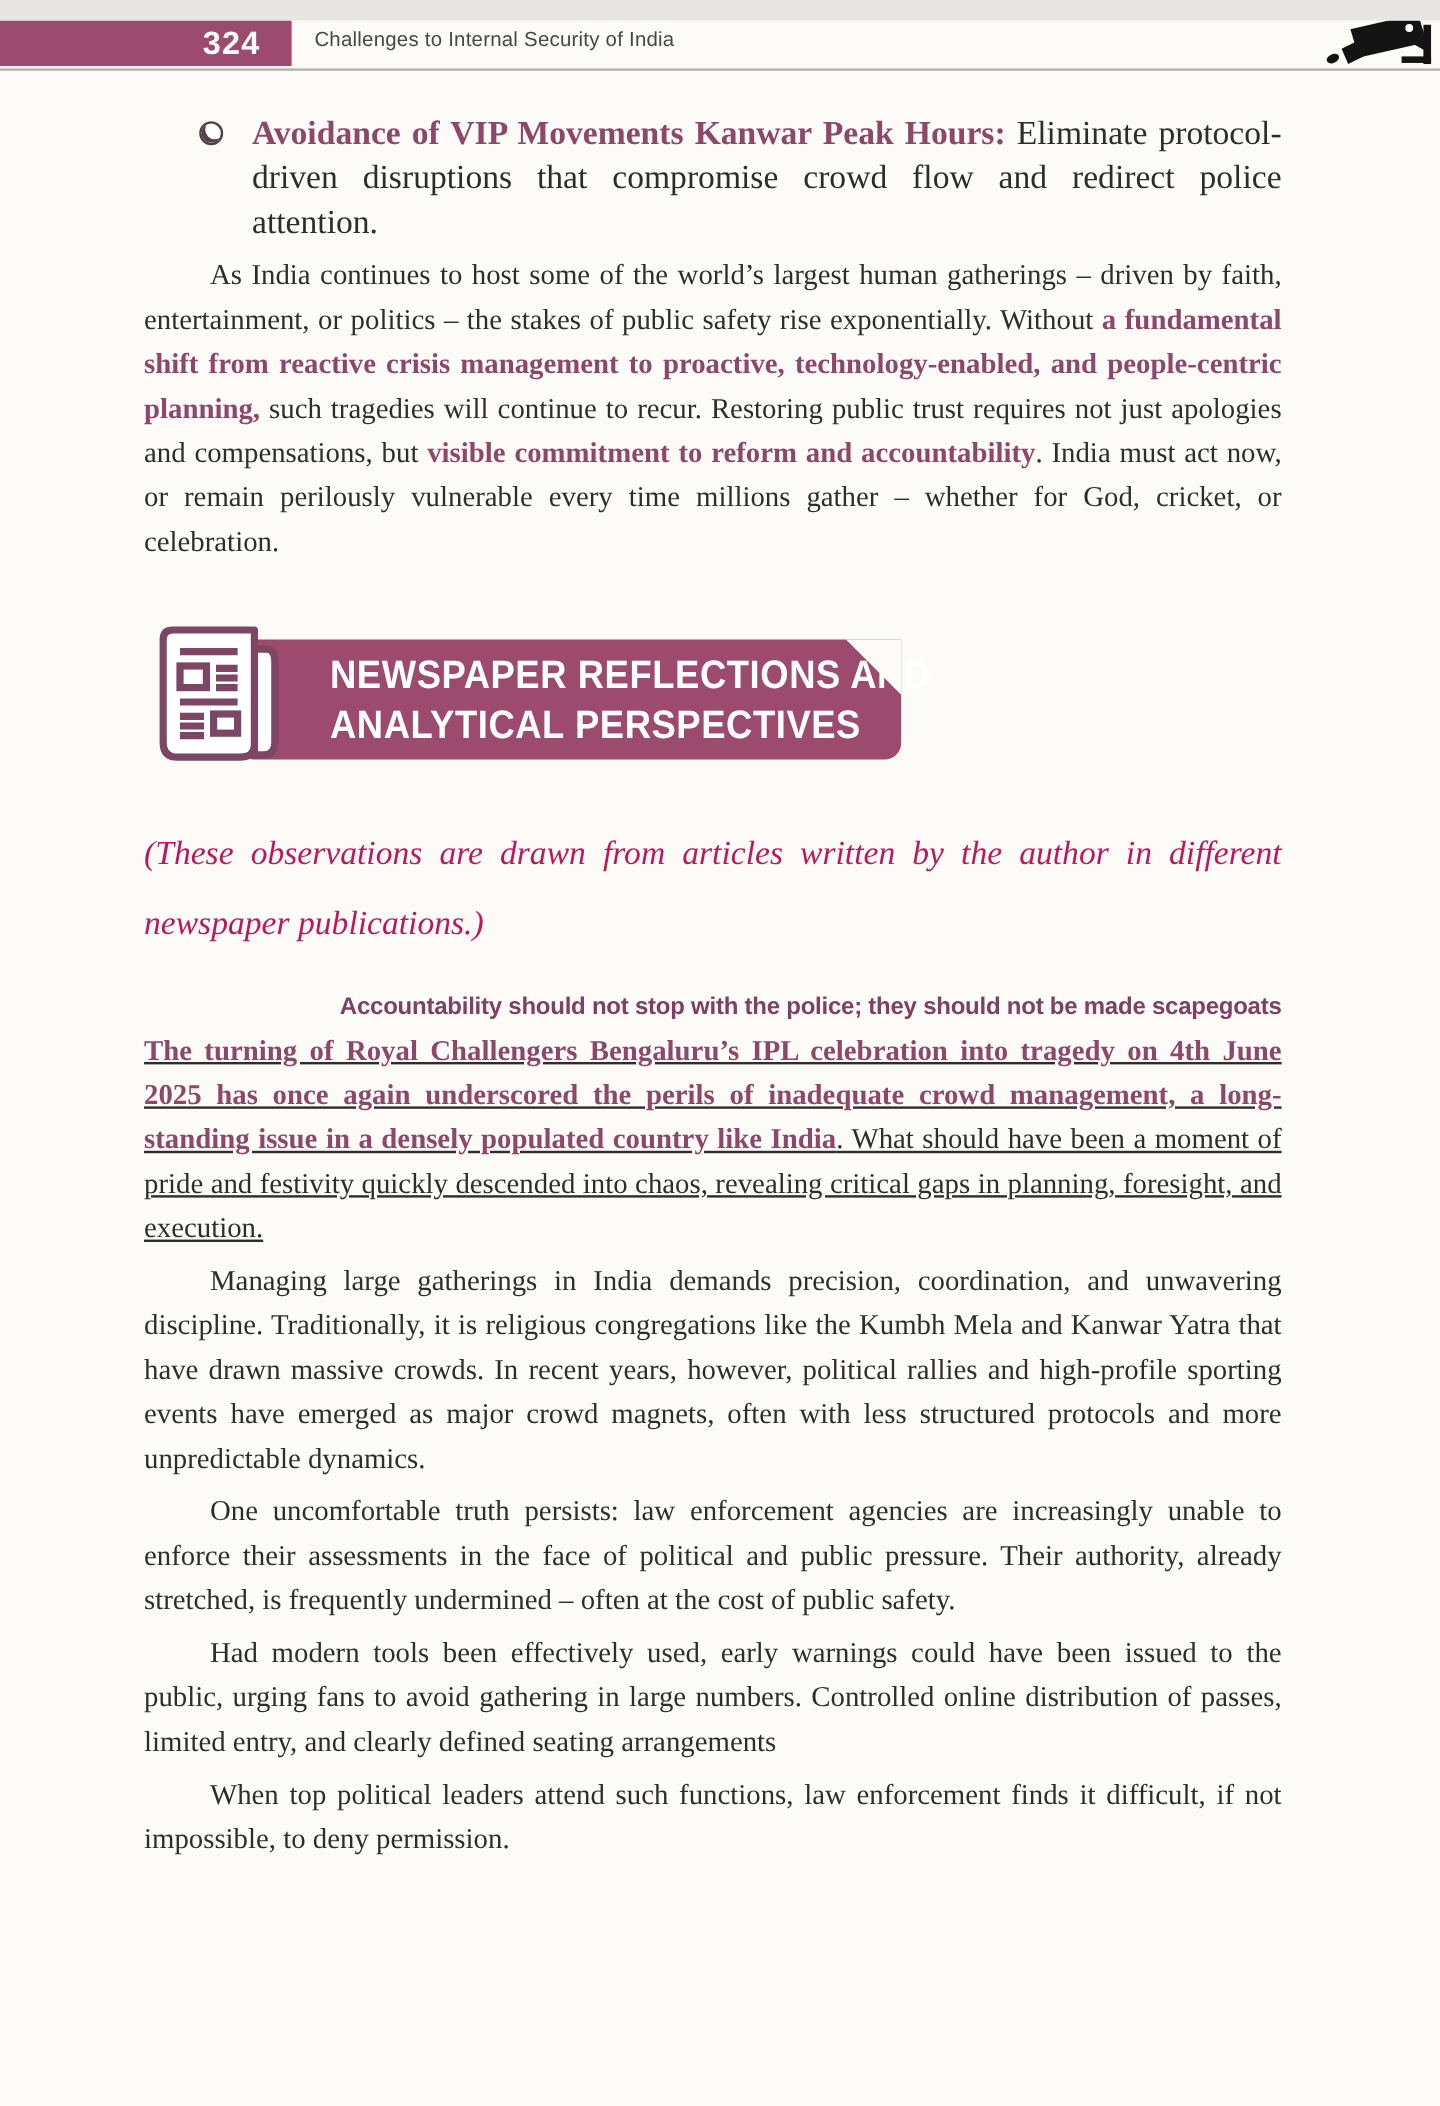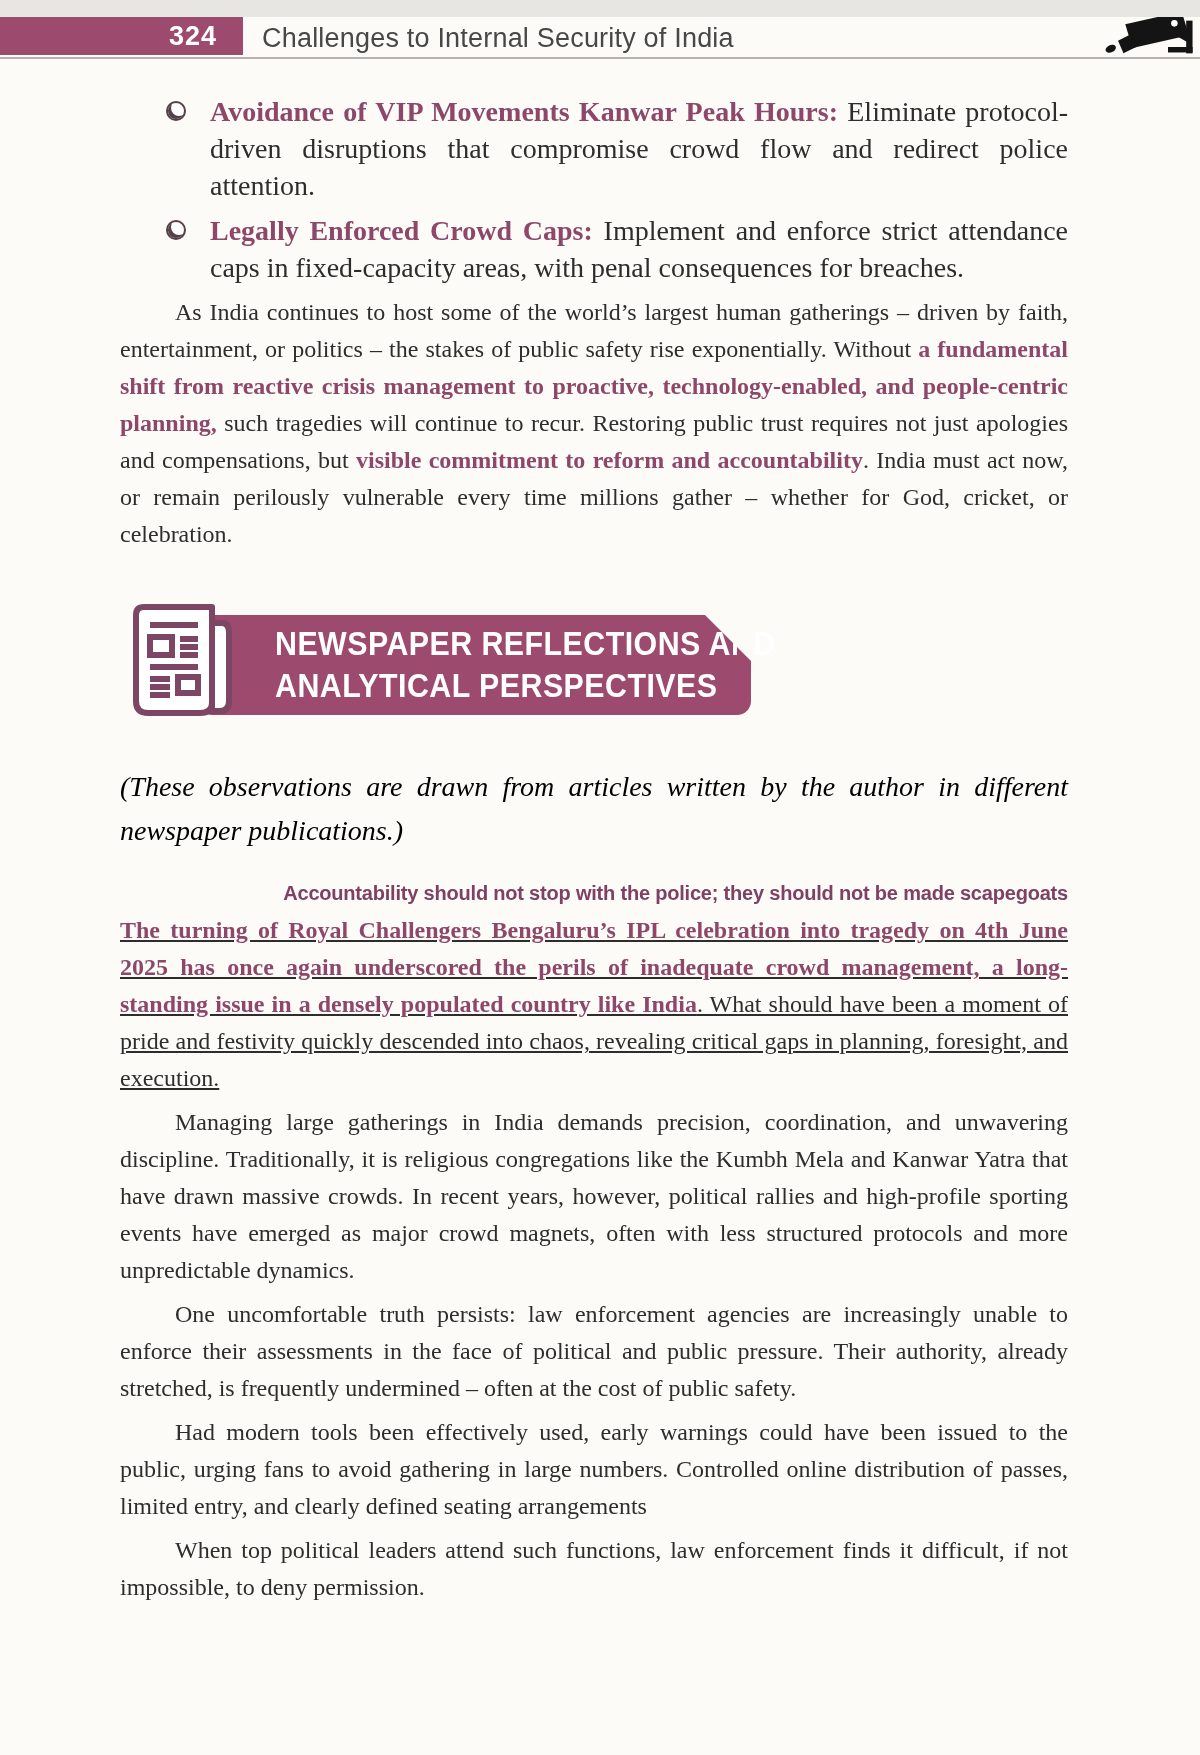--- a/index.html
+++ b/index.html
@@ -29,21 +29,21 @@
     display:flex;align-items:center;justify-content:flex-end;
     padding-right:26px;box-sizing:border-box;
   }
   .hdr-num{
     font-family:"Liberation Sans",sans-serif;
     font-weight:700;font-size:27px;color:#fff;letter-spacing:1px;
   }
   .hdr-title{
     position:absolute;left:262px;top:6px;
     font-family:"Liberation Sans",sans-serif;
-    font-size:27px;color:var(--header-title);letter-spacing:.2px;
+    font-size:17px;color:var(--header-title);letter-spacing:.2px;
   }
   .hdr-rule{position:absolute;left:0;top:40px;width:100%;height:2px;background:var(--rule);}
   .cam{position:absolute;top:0;right:2px;width:100px;height:50px;}
   
   .content{padding:0 132px 0 120px;}
   p.body{
     font-size:24px;line-height:37px;text-align:justify;margin:0 0 7px 0;
   }
   p.indent{text-indent:55px;}
   .mb{font-weight:700;color:var(--bold-text);}
@@ -74,22 +74,22 @@
     border-top:46px solid #fcfbf8;border-left:46px solid transparent;
   }
   .banner-line{
     font-family:"Liberation Sans",sans-serif;font-weight:700;
     font-size:33px;line-height:42px;color:#fff;letter-spacing:.5px;
     transform:scaleX(.92);transform-origin:left center;white-space:nowrap;
   }
   .news-icon{position:absolute;left:8px;top:-4px;width:108px;height:120px;}
   
   .note{
-    font-style:italic;font-size:28px;line-height:44px;text-align:justify;
-    color:#000000;margin:40px 0 0 0;
+    font-style:italic;font-size:28px;line-height:58px;text-align:justify;
+    color:#be185d;margin:40px 0 0 0;
   }
   .sans-heading{
     font-family:"Liberation Sans",sans-serif;font-weight:700;
     font-size:20px;line-height:37px;color:var(--heading-text);
     letter-spacing:-.2px;margin:22px 0 0 0;text-align:right;
   }
   .lead-para{margin-top:18px;text-decoration:underline;}
   .sliver{position:absolute;bottom:0;left:95px;right:0;height:7px;background:var(--sliver);opacity:.85;}
 </style>
 </head>
@@ -115,24 +115,20 @@
     </svg>
     <div class="hdr-rule"></div>
   </div>
 
   <div class="content">
 
     <ul class="bullets">
       <li>
         <span class="bullet-glyph"></span>
         <span class="blead">Avoidance of VIP Movements Kanwar Peak Hours:</span><span> Eliminate protocol-driven disruptions that compromise crowd flow and redirect police attention.</span>
-      </li>
-      <li>
-        <span class="bullet-glyph"></span>
-        <span class="blead">Legally Enforced Crowd Caps:</span><span> Implement and enforce strict attendance caps in fixed-capacity areas, with penal consequences for breaches.</span>
       </li>
     </ul>
 
     <p class="body indent"><span>As India continues to host some of the world’s largest human gatherings – driven by faith, entertainment, or politics – the stakes of public safety rise exponentially. Without </span><span class="mb">a fundamental shift from reactive crisis management to proactive, technology-enabled, and people-centric planning,</span><span> such tragedies will continue to recur. Restoring public trust requires not just apologies and compensations, but </span><span class="mb">visible commitment to reform and accountability</span><span>. India must act now, or remain perilously vulnerable every time millions gather – whether for God, cricket, or celebration.</span></p>
 
     <div class="reflect">
       <div class="banner">
         <div class="banner-line">NEWSPAPER REFLECTIONS AND</div>
         <div class="banner-line">ANALYTICAL PERSPECTIVES</div>
       </div>

